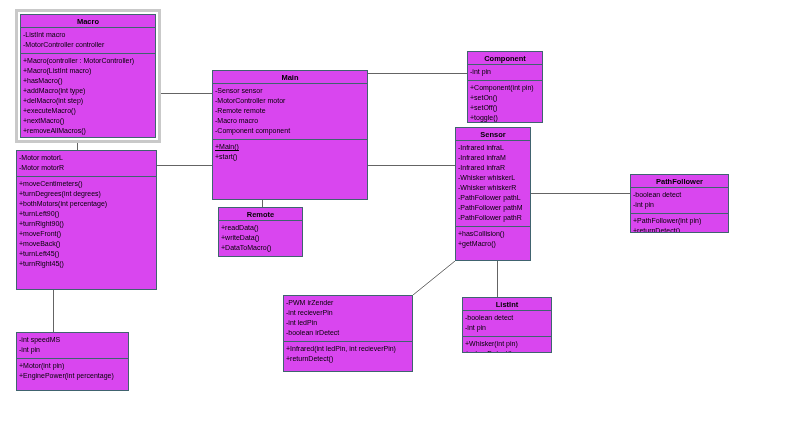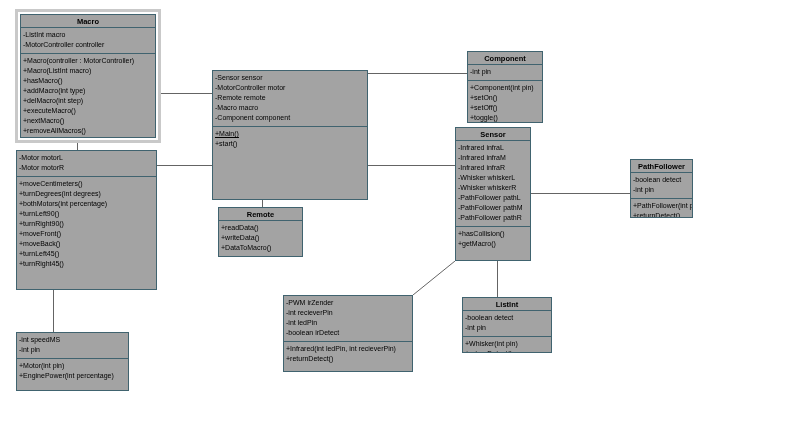--- a/index.html
+++ b/index.html
@@ -1,21 +1,21 @@
 <!DOCTYPE html>
 <html><head>
 <meta charset="utf-8">
 <style>
   html,body { margin:0; padding:0; }
   body {
     width:800px; height:422px; position:relative; background:#ffffff;
     font-family:"Liberation Sans", sans-serif; overflow:hidden;
   }
   .uml {
-    position:absolute; background:#a3a3a3; border:1px solid #40636f;
+    position:absolute; background:#d946ef; border:1px solid #40636f;
     box-sizing:border-box; color:#000; overflow:hidden;
   }
   .uml .title {
     font-size:7.5px; font-weight:bold; text-align:center;
     padding:2px 1px 1px 1px; line-height:9px;
     border-bottom:1px solid #40636f; white-space:nowrap;
   }
   .uml .attrs { border-bottom:1px solid #40636f; padding:2px 2px 3px 2px; }
   .uml .methods { padding:2px 2px 2px 2px; }
   .row { font-size:7px; line-height:10px; white-space:nowrap; }
@@ -82,20 +82,21 @@
         <div class="row">-int speedMS</div>
         <div class="row">-int pin</div>
       </div>
     <div class="methods">
         <div class="row">+Motor(int pin)</div>
         <div class="row">+EnginePower(int percentage)</div>
       </div>
   </div>
 
   <div class="uml" style="left:212px;top:70px;width:156px;height:130px">
+    <div class="title">Main</div>
     <div class="attrs">
         <div class="row">-Sensor sensor</div>
         <div class="row">-MotorController motor</div>
         <div class="row">-Remote remote</div>
         <div class="row">-Macro macro</div>
         <div class="row">-Component component</div>
       </div>
     <div class="methods">
         <div class="row" style="text-decoration: underline;">+Main()</div>
         <div class="row">+start()</div>
@@ -136,21 +137,21 @@
         <div class="row">-PathFollower pathL</div>
         <div class="row">-PathFollower pathM</div>
         <div class="row">-PathFollower pathR</div>
       </div>
     <div class="methods">
         <div class="row">+hasCollision()</div>
         <div class="row">+getMacro()</div>
       </div>
   </div>
 
-  <div class="uml" style="left:630px;top:159px;width:63px;height:59px">
+  <div class="uml" style="left:630px;top:174px;width:99px;height:59px">
     <div class="title">PathFollower</div>
     <div class="attrs">
         <div class="row">-boolean detect</div>
         <div class="row">-int pin</div>
       </div>
     <div class="methods">
         <div class="row">+PathFollower(int pin)</div>
         <div class="row">+returnDetect()</div>
       </div>
   </div>

